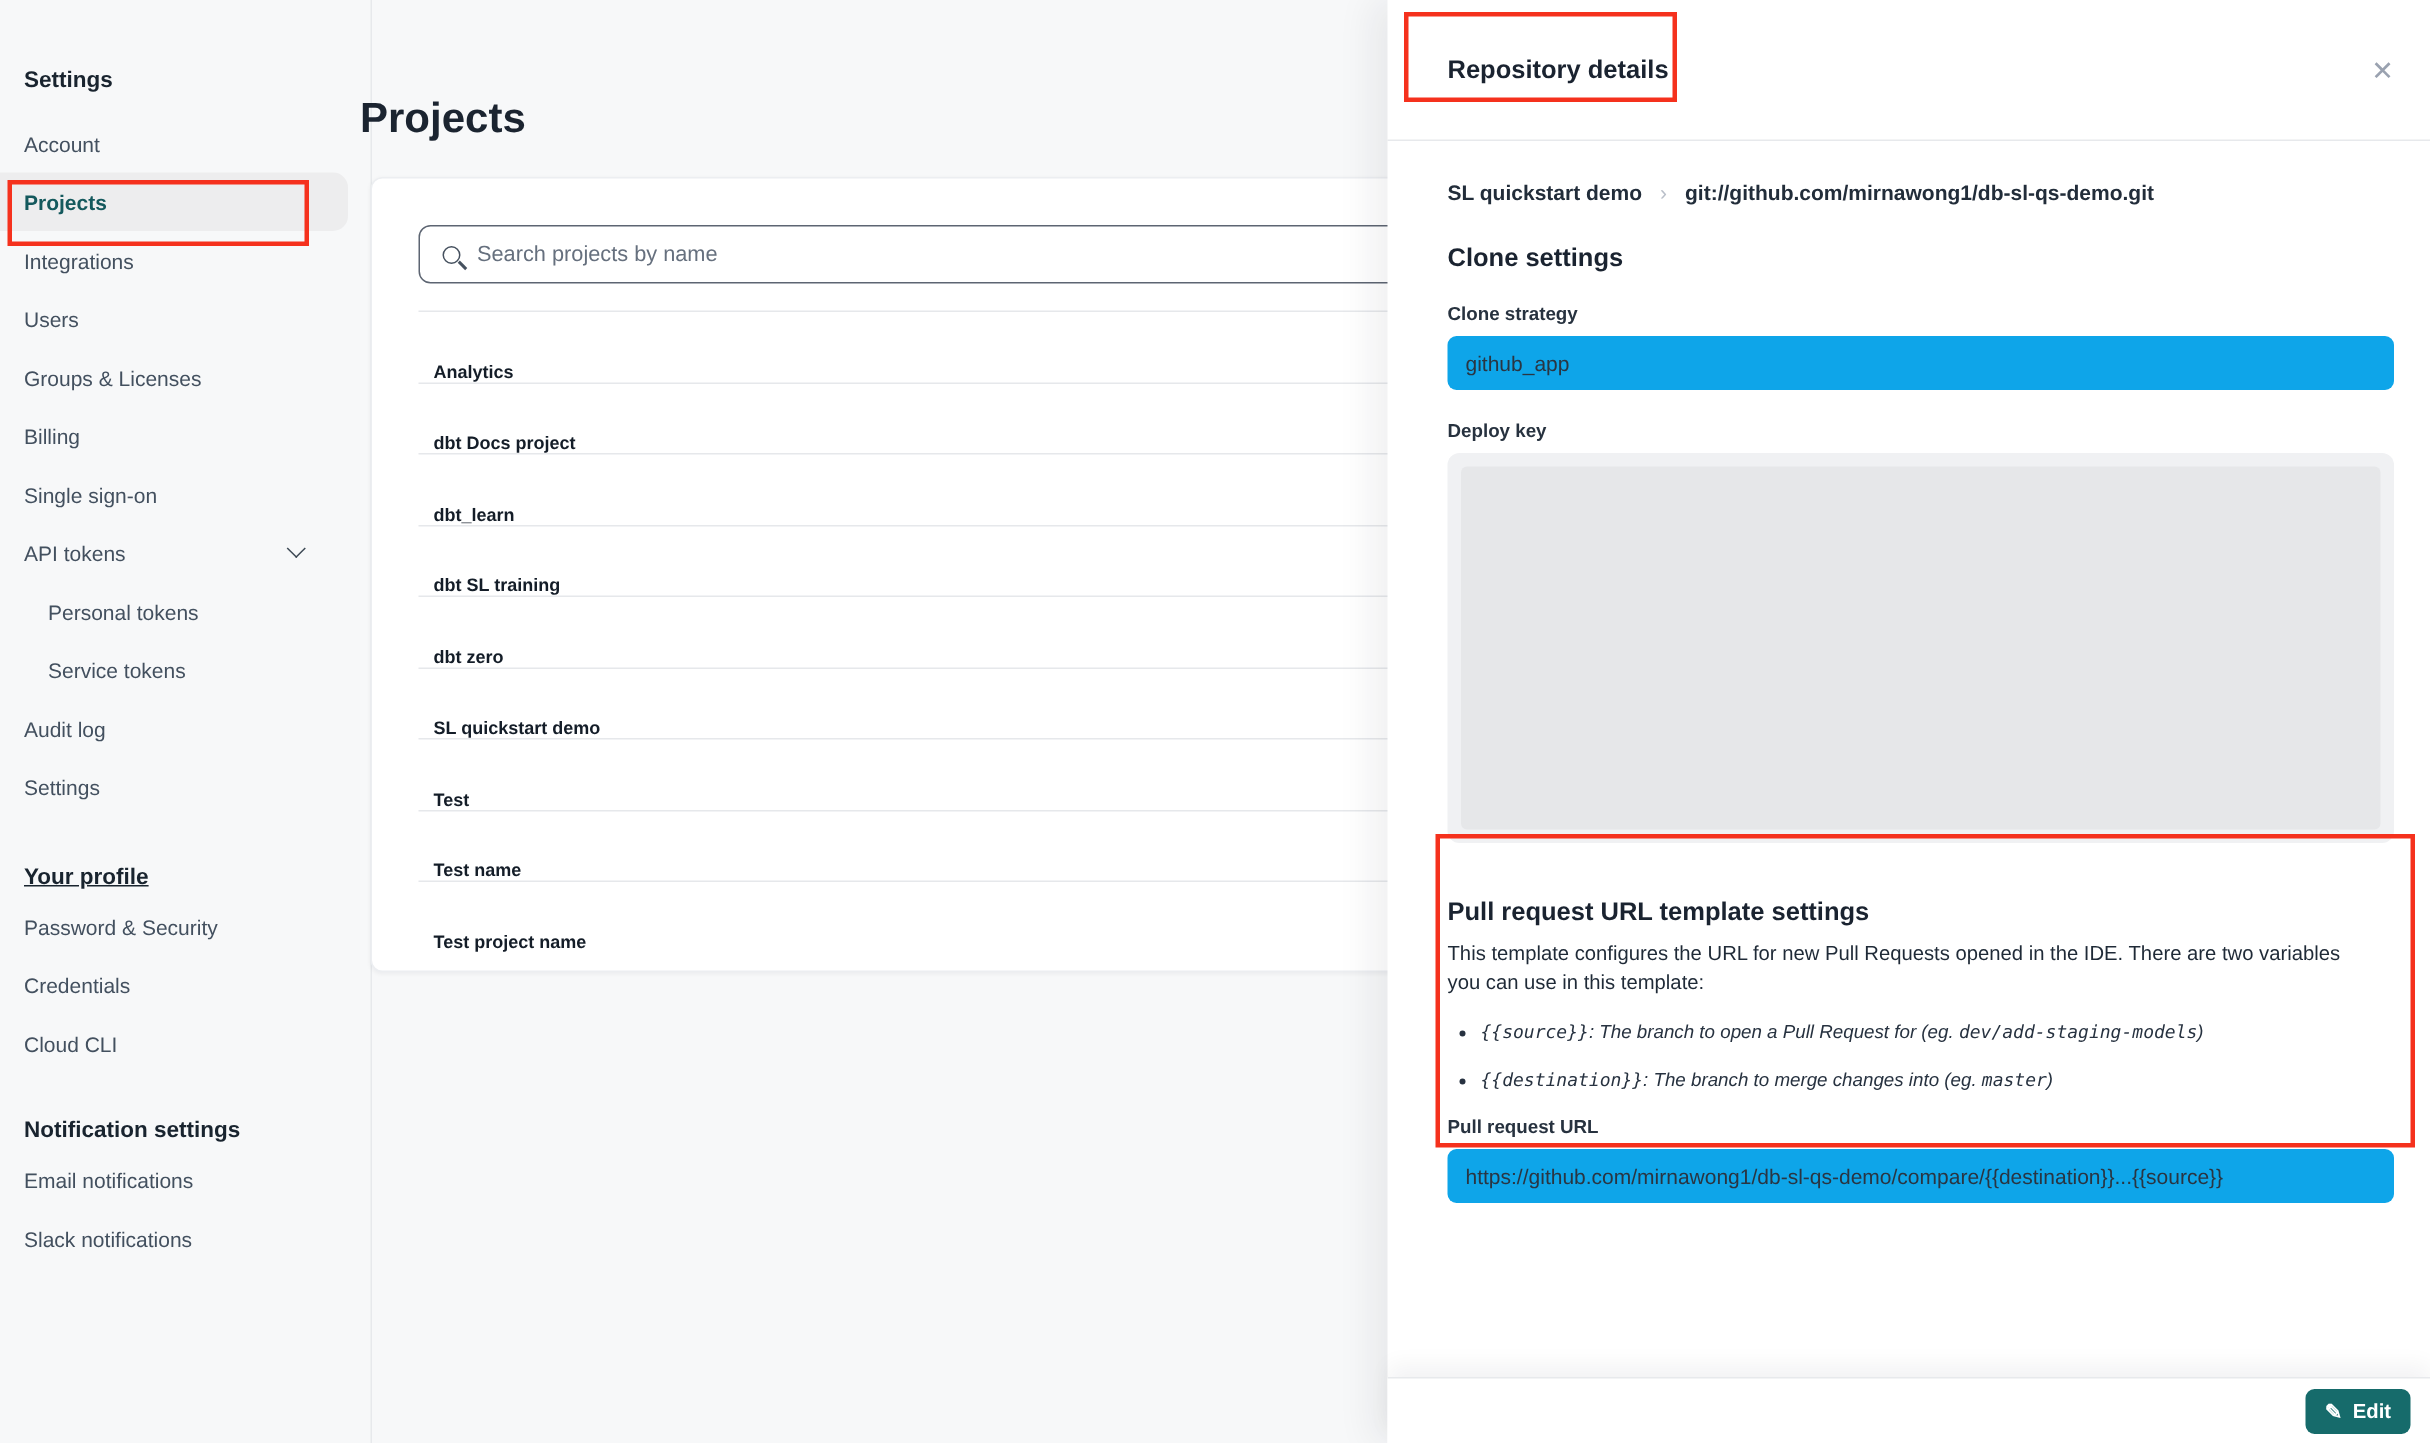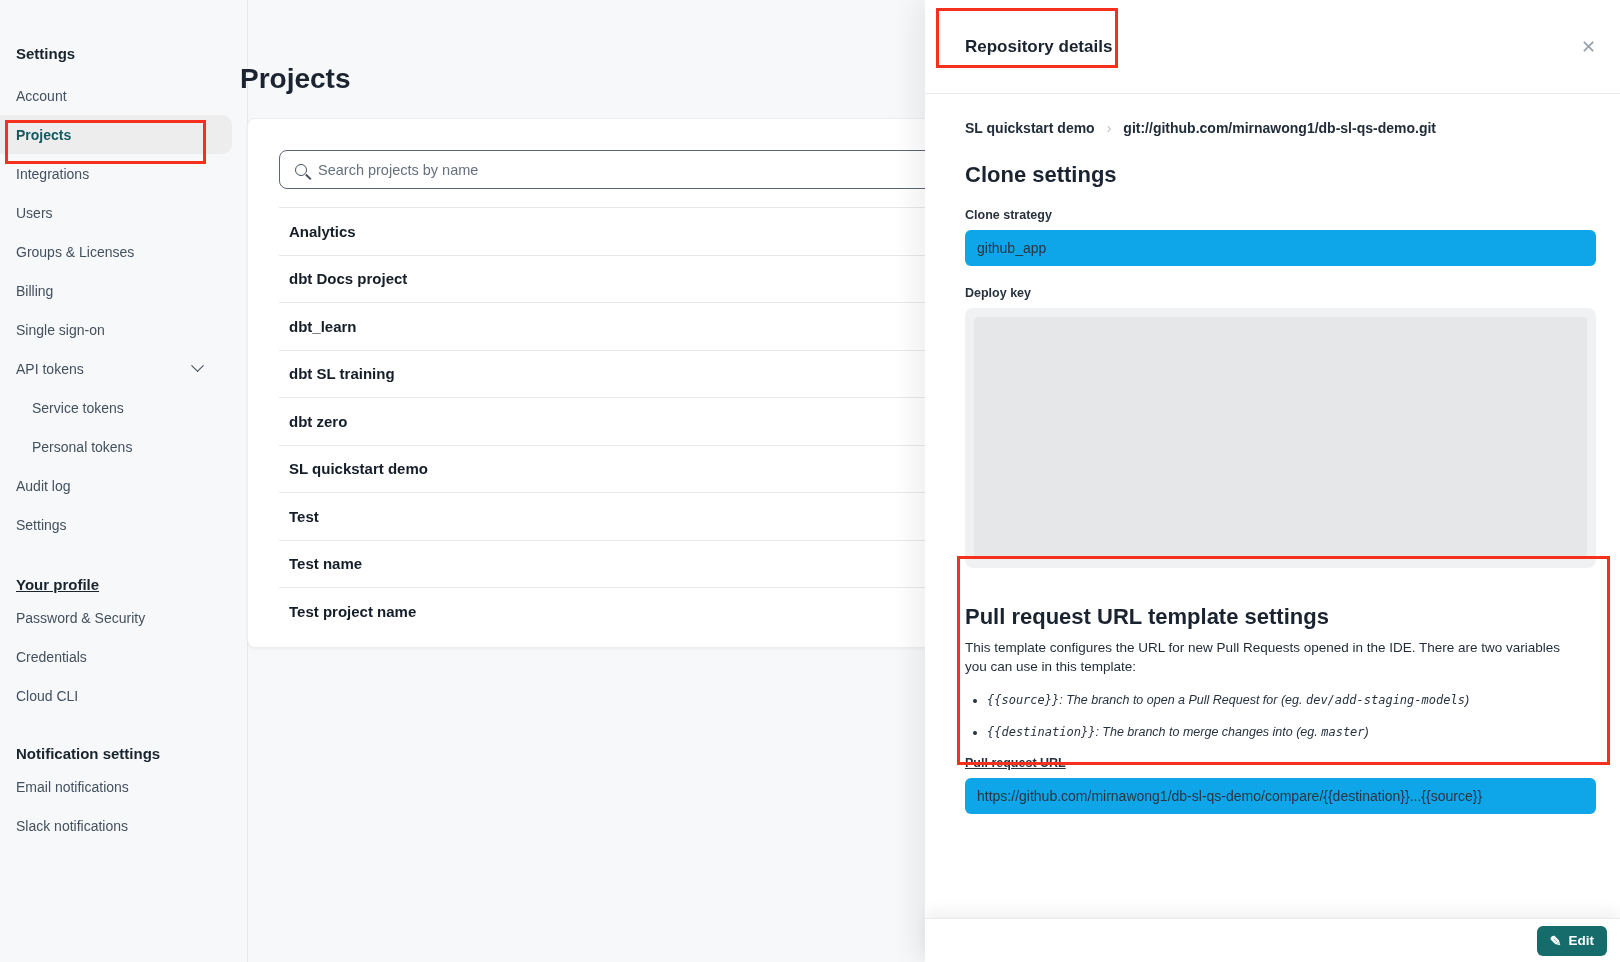--- a/index.html
+++ b/index.html
@@ -36,51 +36,51 @@
   .search { width:1282px; height:39px; border:1px solid #5d6572; border-radius:8px;
     background:#fff; display:flex; align-items:center; }
   .mag { width:12px; height:12px; border:1.5px solid #46515f; border-radius:50%;
     margin-left:15px; position:relative; flex:0 0 auto; }
   .mag::after { content:""; position:absolute; width:7px; height:1.5px;
     background:#46515f; transform:rotate(45deg); right:-6px; bottom:-3px; }
   .search input { border:none; outline:none; flex:1; font-size:14.5px;
     padding-left:11px; color:#222; background:transparent; font-family:inherit; }
   .search input::placeholder { color:#66707e; opacity:1; }
   .rows { margin-top:18px; width:1282px; }
-  .row { height:47.5px; display:flex; align-items:center; padding-left:10px;
-    border-top:1px solid #e6e8eb; font-size:15px; font-weight:700; color:#141d28;
+  .row { height:47.5px; display:flex; align-items:flex-end; padding-left:10px;
+    border-top:1px solid #e6e8eb; font-size:12px; font-weight:700; color:#141d28;
     cursor:pointer; }
 
   
   .panel { position:absolute; left:925px; top:0; width:695px; height:962px;
     background:#fff; box-shadow:-10px 0 24px rgba(22,29,37,.07); }
   .panel-header { height:94px; border-bottom:1px solid #e7e9ec; display:flex;
     align-items:center; padding:0 22px 0 40px; }
   .panel-title { font-size:17px; font-weight:700; color:#1a2330; }
   .close { margin-left:auto; font-size:18px; color:#9aa2b0; cursor:pointer;
     line-height:1; padding:2px; }
   .panel-body { padding:0 24px 0 40px; }
   .crumbs { margin-top:26px; display:flex; align-items:center; gap:12px;
     font-size:14px; font-weight:700; color:#222d3a; }
   .crumb-sep { color:#b9bfc9; font-weight:400; font-size:14px; }
-  .h2 { font-size:22px; font-weight:700; color:#1a2330; margin:26px 0 0; }
+  .h2 { font-size:17px; font-weight:700; color:#1a2330; margin:26px 0 0; }
   .lbl { font-size:12.5px; font-weight:700; color:#27323f; margin-top:20px; }
   .field { margin-top:8px; height:36px; background:#0ea5e9; border-radius:6px;
     display:flex; align-items:center; padding-left:12px; font-size:14px; color:#2a3542; }
   .keybox { margin-top:8px; height:260px; background:#f0f1f3; border-radius:8px;
     padding:9px; }
   .keyinner { width:100%; height:100%; background:#e6e7e9; border-radius:4px; }
   .pr { margin-top:36px; }
   .pr .h2 { margin:0; }
   .desc { margin-top:8px; font-size:13.5px; line-height:19px; color:#1f2a37;
     max-width:604px; }
   .bullets { margin:5px 0 0; padding-left:22px; color:#273240; }
   .bullet { font-size:12.5px; font-style:italic; line-height:16px; margin:16px 0; }
   .mono { font-family:"DejaVu Sans Mono", monospace; font-style:italic; font-size:12px; }
-  .pr .lbl { margin-top:14px;text-decoration:underline; }
+  .pr .lbl { margin-top:14px; }
   .panel-footer { position:absolute; left:0; right:0; bottom:0; height:44px;
     background:#fff; border-top:1px solid #e7e9ec;
     box-shadow:0 -8px 14px rgba(22,29,37,.05); display:flex; align-items:center;
     justify-content:flex-end; padding-right:13px; }
   .edit-btn { height:30px; background:#166b6b; color:#fff; border:none;
     border-radius:6px; font-size:13.5px; font-weight:700; display:flex;
     align-items:center; gap:7px; padding:0 13px; font-family:inherit; cursor:pointer; }
   .pencil { font-size:14px; line-height:1; }
 
   
@@ -130,26 +130,26 @@
         <span>Single sign-on</span>
 
       </li>
 
       <li class="side-item has-chev">
         <span>API tokens</span>
         <span class="chev"></span>
       </li>
 
       <li class="side-item indent">
+        <span>Personal tokens</span>
+
+      </li>
+
+      <li class="side-item indent">
         <span>Service tokens</span>
-
-      </li>
-
-      <li class="side-item indent">
-        <span>Personal tokens</span>
 
       </li>
 
       <li class="side-item">
         <span>Audit log</span>
 
       </li>
 
       <li class="side-item">
         <span>Settings</span>

